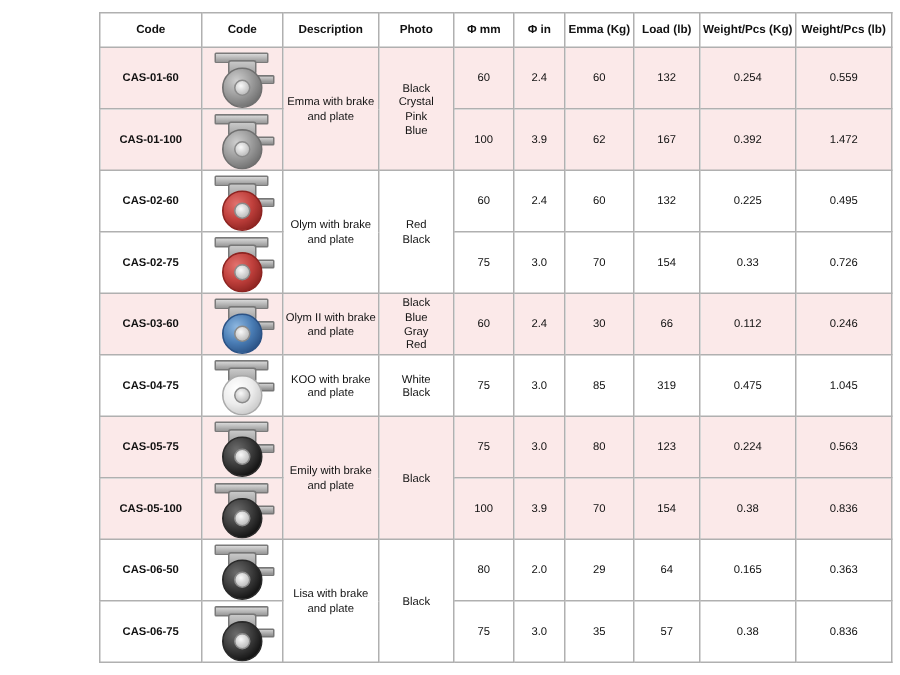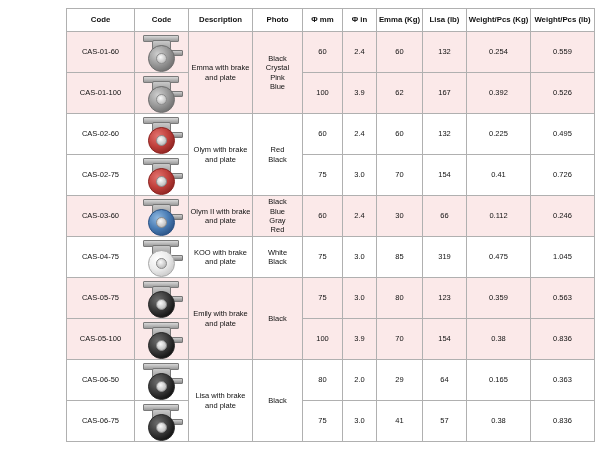--- a/index.html
+++ b/index.html
@@ -35,21 +35,21 @@
   }
   table.spec thead th {
     height: 20px;
     font-weight: bold;
     background: #ffffff;
     font-size: 7.8px;
   }
   tr.shaded td {
     background: #fbe9e9;
   }
-  td.code { font-weight: normal; }
+  td.code { font-weight: bold; }
   td.photo { padding: 0; }
   .photo-wrap {
     width: 100%;
     height: 100%;
     display: flex;
     align-items: center;
     justify-content: center;
   }
   
   .caster {
@@ -143,21 +143,21 @@
     </colgroup>
     <thead>
       <tr>
         <th>Code</th>
         <th>Code</th>
         <th>Description</th>
         <th>Photo</th>
         <th>Φ mm</th>
         <th>Φ in</th>
         <th>Emma (Kg)</th>
-        <th>Lisa (lb)</th>
+        <th>Load (lb)</th>
         <th>Weight/Pcs (Kg)</th>
         <th>Weight/Pcs (lb)</th>
       </tr>
     </thead>
     <tbody id="tbody">
         <tr class="shaded">
           <td class="code" style="height:38px">CAS-01-60</td>
           <td class="photo">
             <div class="photo-wrap">
               <div class="caster gray">
@@ -189,21 +189,21 @@
                 <div class="wheel"></div>
                 <div class="hub"></div>
               </div>
             </div>
           </td>
           <td>100</td>
           <td>3.9</td>
           <td>62</td>
           <td>167</td>
           <td>0.392</td>
-          <td>0.526</td>
+          <td>1.472</td>
         </tr>
         <tr>
           <td class="code" style="height:38px">CAS-02-60</td>
           <td class="photo">
             <div class="photo-wrap">
               <div class="caster red">
                 <div class="plate"></div>
                 <div class="brake"></div>
                 <div class="fork"></div>
                 <div class="wheel"></div>
@@ -230,21 +230,21 @@
                 <div class="fork"></div>
                 <div class="wheel"></div>
                 <div class="hub"></div>
               </div>
             </div>
           </td>
           <td>75</td>
           <td>3.0</td>
           <td>70</td>
           <td>154</td>
-          <td>0.41</td>
+          <td>0.33</td>
           <td>0.726</td>
         </tr>
         <tr class="shaded">
           <td class="code" style="height:38px">CAS-03-60</td>
           <td class="photo">
             <div class="photo-wrap">
               <div class="caster blue">
                 <div class="plate"></div>
                 <div class="brake"></div>
                 <div class="fork"></div>
@@ -296,21 +296,21 @@
                 <div class="hub"></div>
               </div>
             </div>
           </td>
           <td rowspan="2">Emily with brake and plate</td>
           <td rowspan="2">Black</td>
           <td>75</td>
           <td>3.0</td>
           <td>80</td>
           <td>123</td>
-          <td>0.359</td>
+          <td>0.224</td>
           <td>0.563</td>
         </tr>
         <tr class="shaded">
           <td class="code" style="height:38px">CAS-05-100</td>
           <td class="photo">
             <div class="photo-wrap">
               <div class="caster">
                 <div class="plate"></div>
                 <div class="brake"></div>
                 <div class="fork"></div>
@@ -356,20 +356,20 @@
                 <div class="plate"></div>
                 <div class="brake"></div>
                 <div class="fork"></div>
                 <div class="wheel"></div>
                 <div class="hub"></div>
               </div>
             </div>
           </td>
           <td>75</td>
           <td>3.0</td>
-          <td>41</td>
+          <td>35</td>
           <td>57</td>
           <td>0.38</td>
           <td>0.836</td>
         </tr>
       </tbody>
   </table>
 </div>
 
 </body></html>

